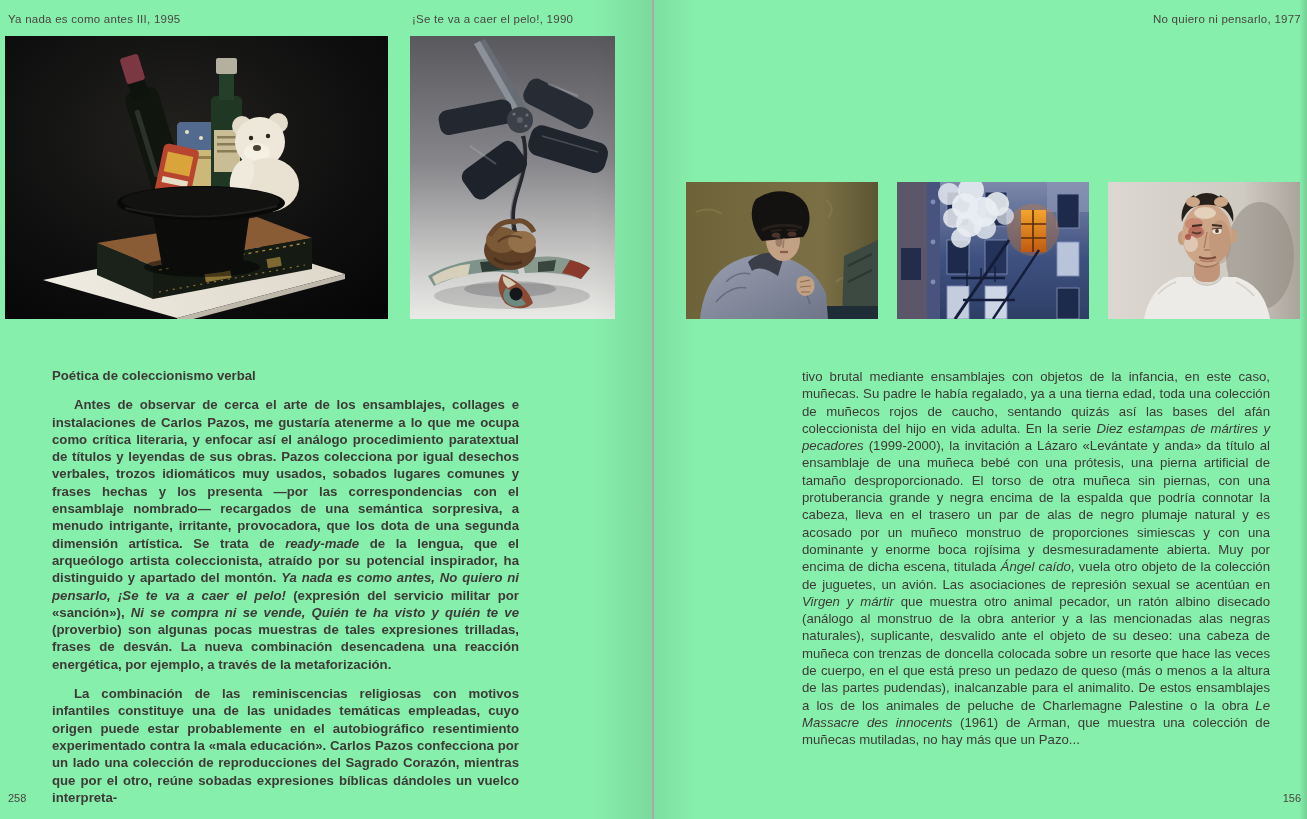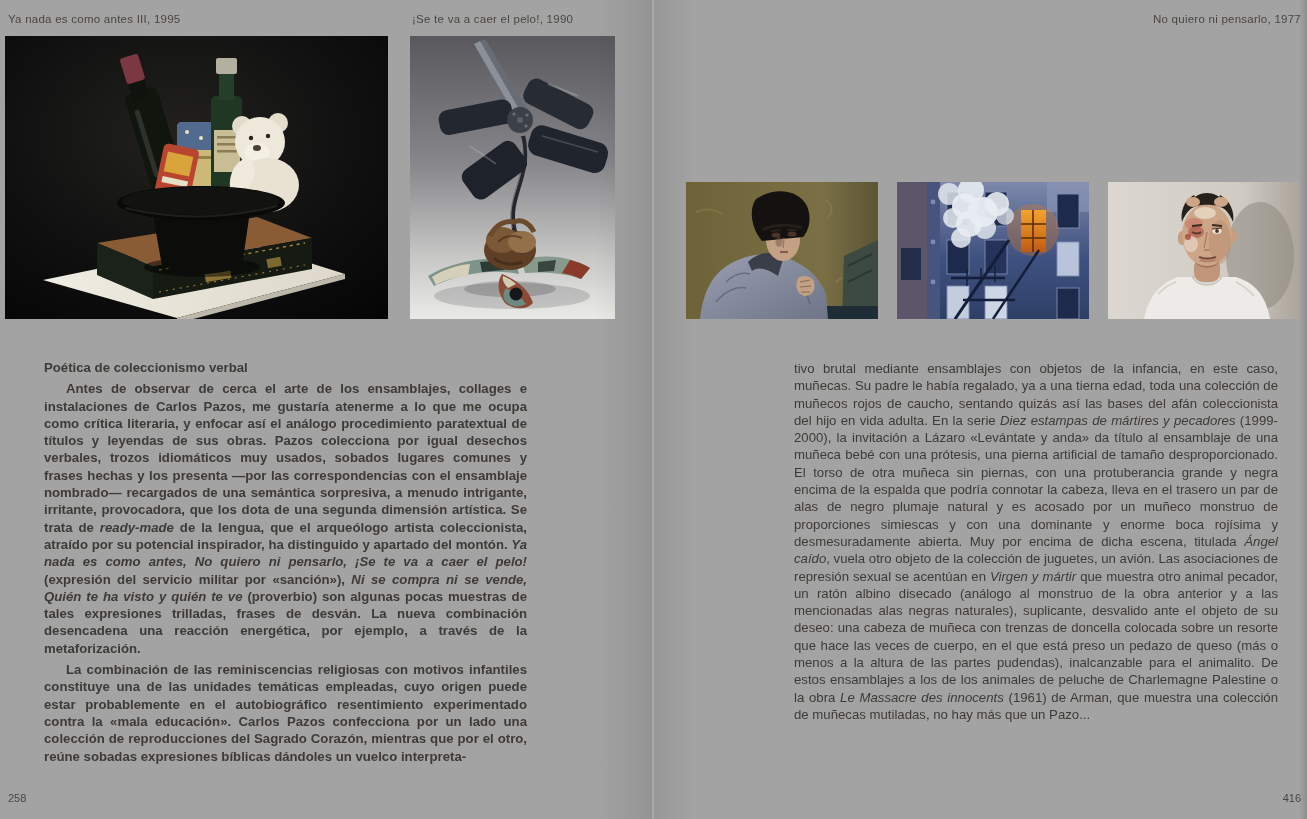--- a/index.html
+++ b/index.html
@@ -1,18 +1,18 @@
 <!DOCTYPE html>
 <html><head>
 <meta charset="utf-8">
 <style>
   html,body { margin:0; padding:0; background:#ffffff; }
   .spread {
     position:relative; width:1307px; height:819px; overflow:hidden;
-    background:#a3a3a3;
+    background:#86efac;
     font-family:"Liberation Sans", sans-serif;
     color:#3e3a36;
   }
   .caption {
     position:absolute; top:13px; font-size:11.5px; letter-spacing:0.25px; color:#4a4540;
     white-space:nowrap;
   }
   .caption-left1 { left:8px; }
   .caption-left2 { left:412px; }
   .caption-right1 { right:6px; text-align:center; }
@@ -23,21 +23,21 @@
   #photo-beret    { left:686px;  top:182px; width:192px; height:137px; }
   #photo-building { left:897px;  top:182px; width:192px; height:137px; }
   #photo-portrait { left:1108px; top:182px; width:192px; height:137px; }
   .text-column {
     position:absolute; text-align:justify;
     font-size:13.2px; line-height:17.3px; color:#3e3a36;
   }
   #left-column  { left:40px;  top:355px; width:491px; }
   #right-column { left:790px; top:356px; width:492px; }
   .column-heading { font-weight:bold; margin:0; }
-  .text-column p { margin:4px; }
+  .text-column p { margin:12px; }
   .text-column p.indent { text-indent:22px;font-weight:bold; }
   .page-number { position:absolute; top:792px; font-size:11px; color:#4a4540; }
   .page-number-left { left:8px; }
   .page-number-right { right:6px; }
   .gutter-shadow-left {
     position:absolute; left:594px; top:0; width:58px; height:819px;
     background:linear-gradient(to right, rgba(0,0,0,0) 0%, rgba(0,0,0,0.09) 100%);
   }
   .gutter-line { position:absolute; left:652px; top:0; width:2px; height:819px; background:#a9a9a9; }
   .gutter-shadow-right {
@@ -340,15 +340,15 @@
       </div>
   </div>
 
   <div class="text-column" id="right-column">
     <div>
         <p><span>tivo brutal mediante ensamblajes con objetos de la infancia, en este caso, muñecas. Su padre le había regalado, ya a una tierna edad, toda una colección de muñecos rojos de caucho, sentando quizás así las bases del afán coleccionista del hijo en vida adulta. En la serie </span><i>Diez estampas de mártires y pecadores</i><span> (1999-2000), la invitación a Lázaro «Levántate y anda» da título al ensamblaje de una muñeca bebé con una prótesis, una pierna artificial de tamaño desproporcionado. El torso de otra muñeca sin piernas, con una protuberancia grande y negra encima de la espalda que podría connotar la cabeza, lleva en el trasero un par de alas de negro plumaje natural y es acosado por un muñeco monstruo de proporciones simiescas y con una dominante y enorme boca rojísima y desmesuradamente abierta. Muy por encima de dicha escena, titulada </span><i>Ángel caído</i><span>, vuela otro objeto de la colección de juguetes, un avión. Las asociaciones de represión sexual se acentúan en </span><i>Virgen y mártir</i><span> que muestra otro animal pecador, un ratón albino disecado (análogo al monstruo de la obra anterior y a las mencionadas alas negras naturales), suplicante, desvalido ante el objeto de su deseo: una cabeza de muñeca con trenzas de doncella colocada sobre un resorte que hace las veces de cuerpo, en el que está preso un pedazo de queso (más o menos a la altura de las partes pudendas), inalcanzable para el animalito. De estos ensamblajes a los de los animales de peluche de Charlemagne Palestine o la obra </span><i>Le Massacre des innocents</i><span> (1961) de Arman, que muestra una colección de muñecas mutiladas, no hay más que un Pazo...</span></p>
       </div>
   </div>
 
   <div class="page-number page-number-left">258</div>
-  <div class="page-number page-number-right">416</div>
+  <div class="page-number page-number-right">156</div>
 
 </div>
 
 </body></html>

